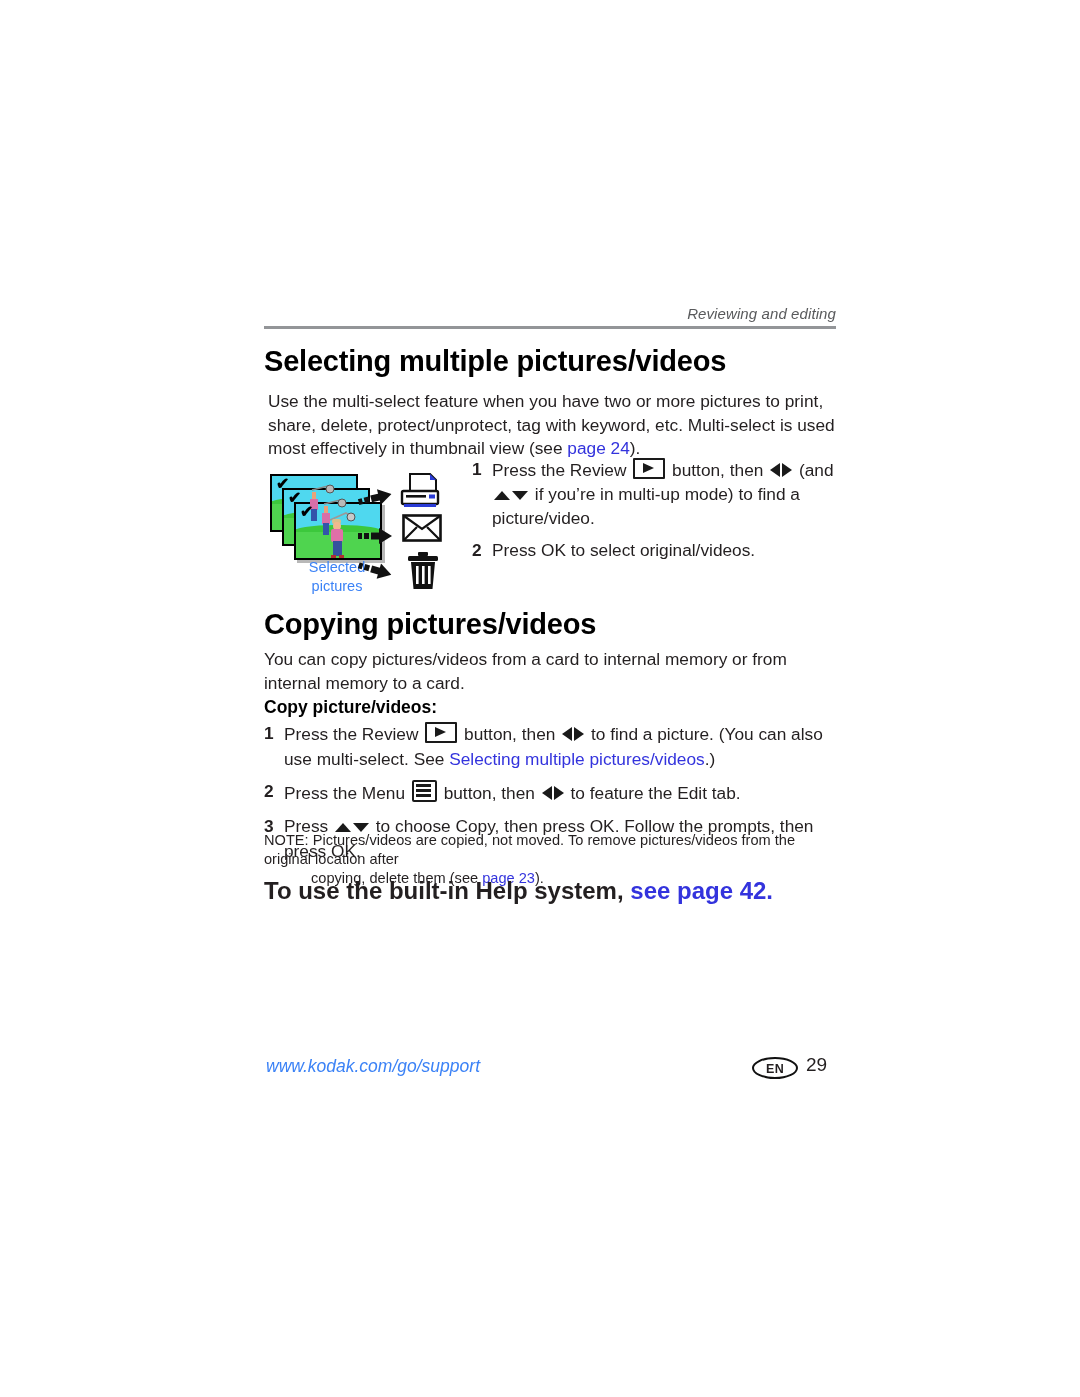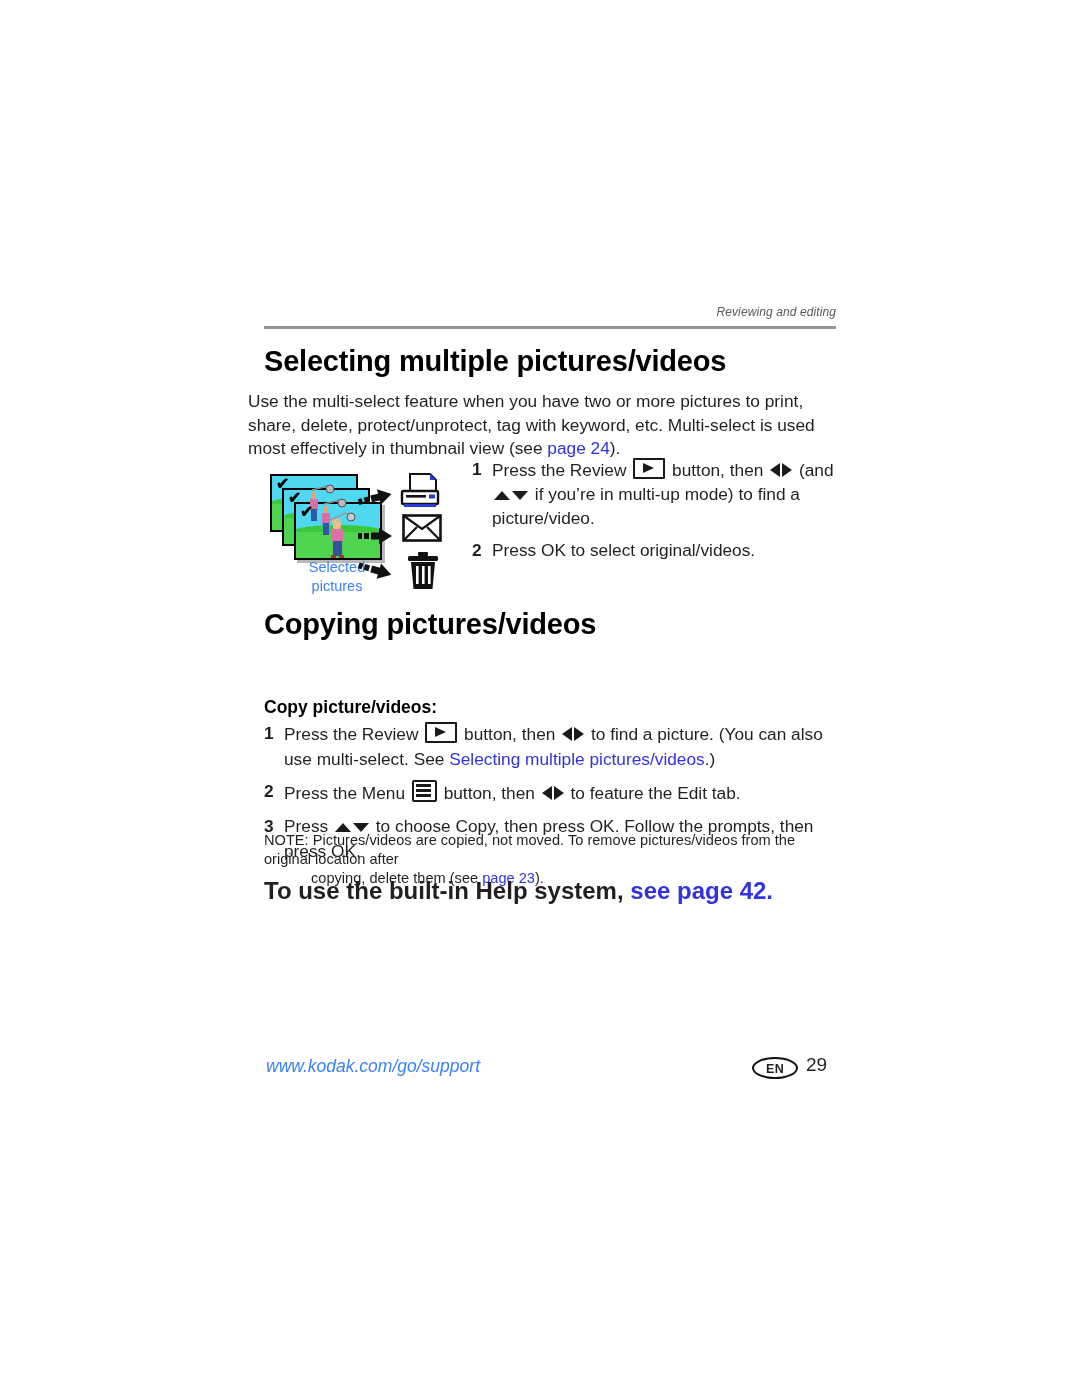--- a/index.html
+++ b/index.html
@@ -24,21 +24,21 @@
   }
 
   
   .runhead {
     position: absolute;
     left: 264px;
     top: 305px;
     width: 572px;
     text-align: right;
     font-style: italic;
-    font-size: 12px;
+    font-size: 15px;
     color: #58595b;
     letter-spacing: .1px;
   }
   .rule {
     position: absolute;
     left: 264px;
     top: 326px;
     width: 572px;
     height: 3px;
     background: #939598;
@@ -57,21 +57,21 @@
   #h1-a { top: 345px; }
   #h1-b { top: 608px; }
 
   
   .para {
     position: absolute;
     font-size: 17.3px;
     line-height: 23.5px;
     color: #231f20;
   }
-  #para-intro { left: 248px; top: 390px; width: 574px; }
+  #para-intro { left: 268px; top: 390px; width: 574px; }
   #para-copy  { left: 264px; top: 648px; width: 576px; }
 
   .subhead {
     position: absolute;
     left: 264px;
     font-weight: bold;
     font-size: 17.5px;
     color: #000000;
   }
   #sub-copy { top: 697px; }
@@ -399,20 +399,21 @@
     <div class="step">
       <div class="step-num">2</div>
       <div class="step-body">
         <div>Press OK to select original/videos.</div>
       </div>
     </div>
   </div>
 
   <div class="h1" id="h1-b">Copying pictures/videos</div>
 
+  <div class="para" id="para-copy">You can copy pictures/videos from a card to internal memory or from internal memory to a card.</div>
 
   <div class="subhead" id="sub-copy">Copy picture/videos:</div>
 
   <div class="steps" id="steps-copy">
     <div class="step">
       <div class="step-num">1</div>
       <div class="step-body"><span>Press the Review </span><span class="btn-review"></span><span> button, then </span><span class="arrow-lr"><span class="tri tri-l"></span><span class="tri tri-r"></span></span><span> to find a picture. (You can also use multi-select. See </span><span class="link">Selecting multiple pictures/videos</span><span>.)</span></div>
     </div>
     <div class="step">
       <div class="step-num">2</div>

